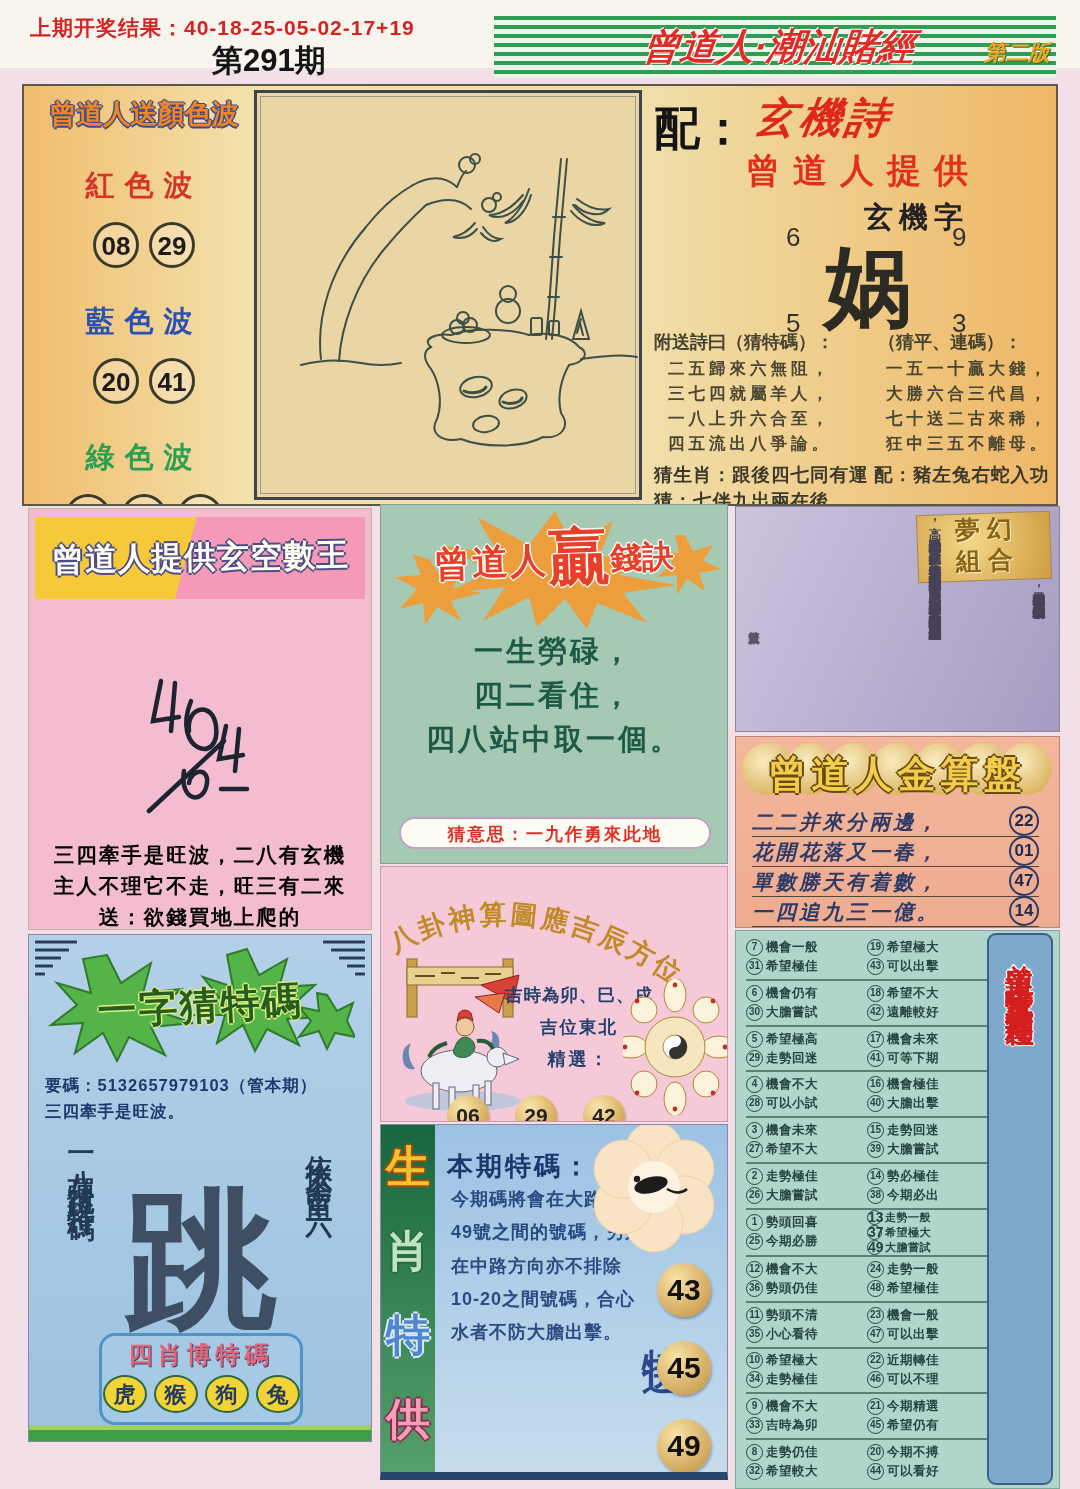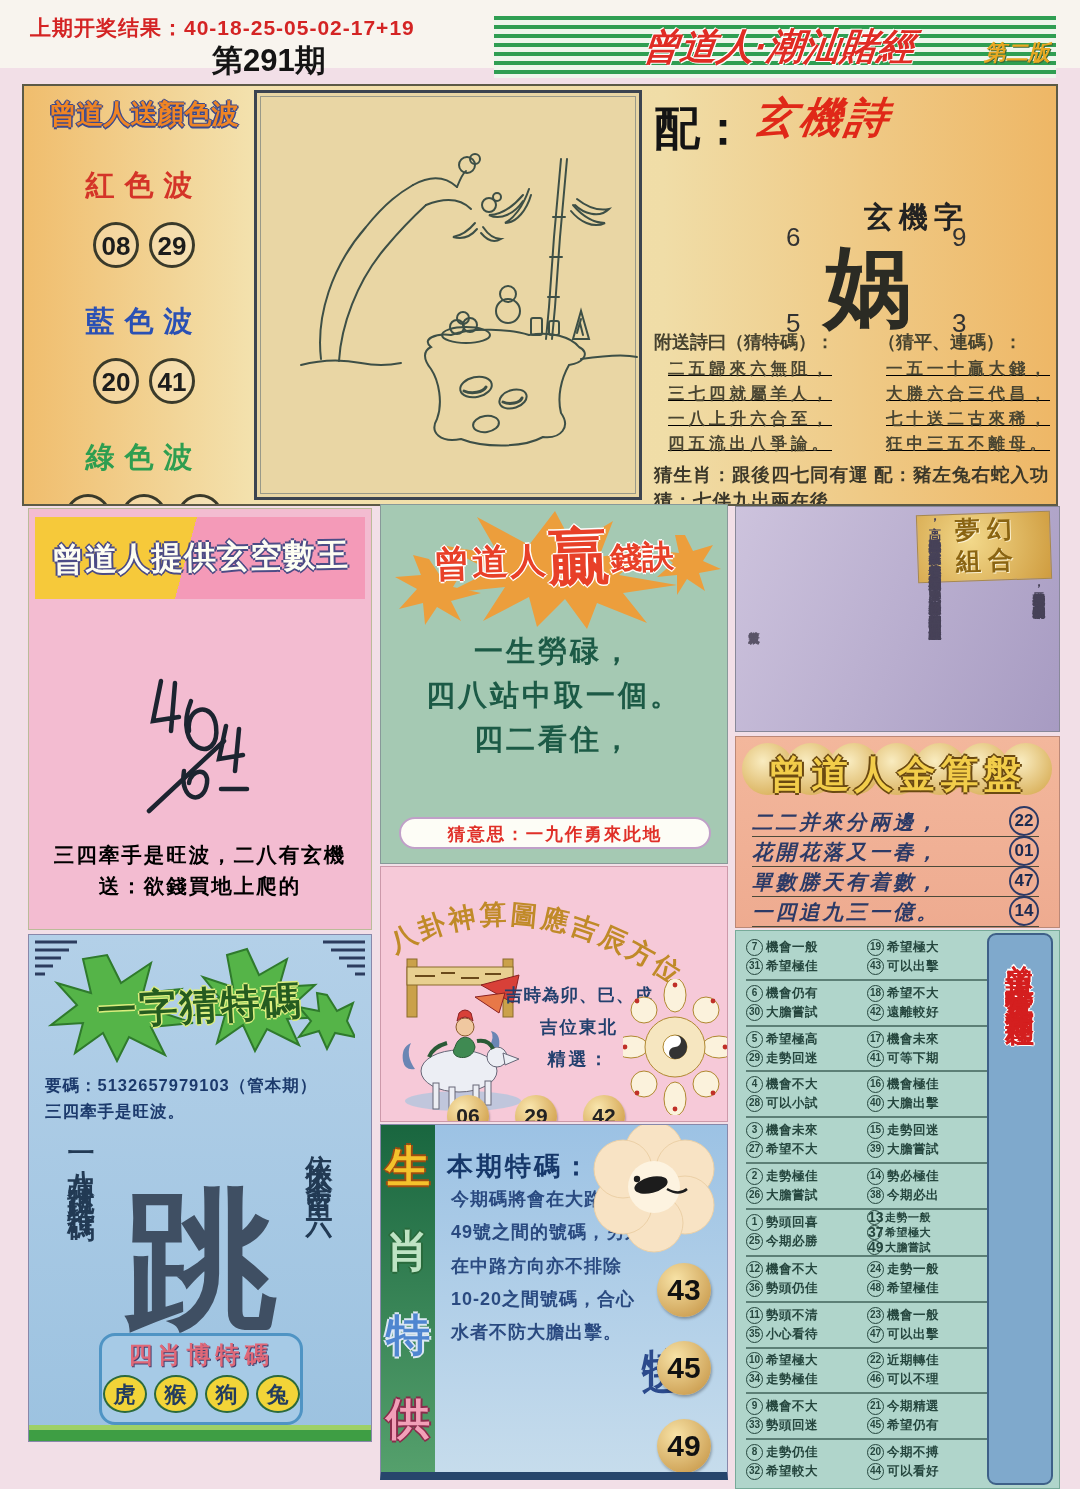--- a/index.html
+++ b/index.html
@@ -32,21 +32,21 @@
   .sketch-inner{width:100%;height:100%;border:1px solid #998;box-sizing:border-box;}
   .mystic{position:absolute;left:622px;top:4px;width:410px;height:414px;}
   .m-pei{position:absolute;left:8px;top:8px;font-size:46px;font-weight:bold;color:#141414;}
   .m-t1{position:absolute;left:108px;top:0px;font-size:42px;font-weight:bold;font-style:italic;color:#e02818;
         letter-spacing:4px;transform:skewX(-8deg);}
   .m-prov{position:absolute;left:100px;top:58px;font-size:34px;font-weight:bold;color:#e0301c;letter-spacing:13px;}
   .m-wl{position:absolute;left:218px;top:108px;font-size:29px;font-weight:bold;color:#222;letter-spacing:6px;}
   .m-corner{position:absolute;font-size:26px;color:#333;}
   .m-word{position:absolute;left:178px;top:138px;font-size:88px;font-weight:bold;color:#2b2b24;}
   .m-head{position:absolute;font-size:18px;font-weight:bold;color:#46422f;}
-  .m-poem{position:absolute;width:210px;text-decoration:underline;}
+  .m-poem{position:absolute;width:210px;}
   .m-poem div{font-size:16.5px;font-weight:bold;color:#4a4632;letter-spacing:4px;line-height:25px;}
   .m-foot{position:absolute;font-size:18.5px;font-weight:bold;color:#3c382a;letter-spacing:1px;}
   
   .xk{position:absolute;left:28px;top:508px;width:344px;height:422px;background:#f3bcd1;border:1px solid #bb9;box-sizing:border-box;overflow:hidden;}
   .xk-banner{position:absolute;left:6px;top:8px;width:330px;height:82px;
              background:linear-gradient(105deg,#f6c93a 46%,#f49ab8 46%);display:flex;align-items:center;justify-content:center;}
   .xk-title{font-size:32px;font-weight:bold;color:#fdfdf2;letter-spacing:1px;transform:rotate(-1deg);
             text-shadow:2px 0 #4c4c86,-2px 0 #4c4c86,0 2px #4c4c86,0 -2px #4c4c86;}
   .xk-lines{position:absolute;left:0;top:330px;width:100%;text-align:center;}
   .xk-lines div{font-size:20.5px;font-weight:bold;color:#000000;letter-spacing:2px;line-height:31px;}
@@ -219,20 +219,21 @@
             <rect x="288" y="224" width="10" height="14" rx="2"></rect>
             <path d="M320,262 q40,-6 56,-2"></path>
           </g>
         </svg>
       </div>
     </div>
 
     <div class="mystic">
       <div class="m-pei">配：</div>
       <div class="m-t1">玄機詩</div>
+      <div class="m-prov">曾道人提供</div>
       <div class="m-wl">玄機字</div>
       <div class="m-corner" style="left:140px;top:132px;">6</div>
       <div class="m-corner" style="left:306px;top:132px;">9</div>
       <div class="m-corner" style="left:140px;top:218px;">5</div>
       <div class="m-corner" style="left:306px;top:218px;">3</div>
       <div class="m-word">娲</div>
       <div class="m-head" style="left:8px;top:240px;">附送詩曰（猜特碼）：</div>
       <div class="m-head" style="left:232px;top:240px;">（猜平、連碼）：</div>
       <div class="m-poem" id="poem-left" style="left:22px;top:266px;">
           <div>二五歸來六無阻，</div>
@@ -261,41 +262,42 @@
         <path d="M34,12 L26,52 L52,48 M48,14 L44,62"></path>
         <path d="M64,32 C44,82 94,97 89,57 C86,32 59,37 62,62"></path>
         <path d="M22,142 L97,72"></path>
         <path d="M57,102 C52,132 77,137 80,114 C82,98 64,100 62,114"></path>
         <path d="M99,57 L92,90 L116,86 M112,60 L108,102"></path>
         <path d="M94,120 h26"></path>
       </g>
     </svg>
     <div class="xk-lines" id="xk-lines">
         <div>三四牽手是旺波，二八有玄機</div>
+        <div>主人不理它不走，旺三有二來</div>
         <div>送：欲錢買地上爬的</div>
       </div>
   </div>
 
   <div class="win">
     <svg class="abs" style="left:8px;top:6px;" width="332" height="118" viewBox="0 0 332 118">
       <g fill="#f49a30" opacity="0.9">
         <polygon points="166,0 184,34 224,10 210,46 262,38 230,64 288,74 234,82 258,112 208,92 198,118 176,88 148,116 140,86 94,110 116,76 58,82 102,60 52,34 110,44 88,6 140,34"></polygon>
         <polygon points="40,48 52,66 76,56 64,76 92,82 62,90 72,110 48,96 36,114 34,92 10,98 28,78 6,66 32,64 24,44"></polygon>
         <polygon points="296,24 304,40 324,34 314,50 332,58 310,62 316,80 298,68 288,84 288,64 268,66 284,52 270,40 290,42 286,24"></polygon>
       </g>
     </svg>
     <div class="win-title">
       <span class="win-t1">曾道人</span>
         <span class="win-t2">贏</span>
         <span class="win-t3">錢訣</span>
     </div>
     <div class="win-lines" id="win-lines">
         <div>一生勞碌，</div>
+        <div>四二看住，</div>
         <div>四八站中取一個。</div>
-        <div>四二看住，</div>
       </div>
     <div class="win-pill">猜意思：一九作勇來此地</div>
   </div>
 
   <div class="bagua">
     <svg class="abs" style="left:0;top:0;" width="348" height="160" viewBox="0 0 348 160">
       <defs>
           <path id="arcp" d="M14,86 Q160,4 336,150"></path>
         </defs>
       <text font-size="27" font-weight="bold" fill="#c08a28" letter-spacing="3" font-family="Liberation Sans, DejaVu Sans, sans-serif">
@@ -697,21 +699,21 @@
           </div>
         </div>
         <div class="ft-row">
           <div class="ft-cell">
             <div class="ft-entry">
               <span class="ft-circle">9</span>
               <span class="ft-text">機會不大</span>
             </div>
             <div class="ft-entry">
               <span class="ft-circle">33</span>
-              <span class="ft-text">勢頭回迷</span>
+              <span class="ft-text">吉時為卯</span>
             </div>
           </div>
           <div class="ft-cell">
             <div class="ft-entry">
               <span class="ft-circle">21</span>
               <span class="ft-text">今期精選</span>
             </div>
             <div class="ft-entry">
               <span class="ft-circle">45</span>
               <span class="ft-text">希望仍有</span>

